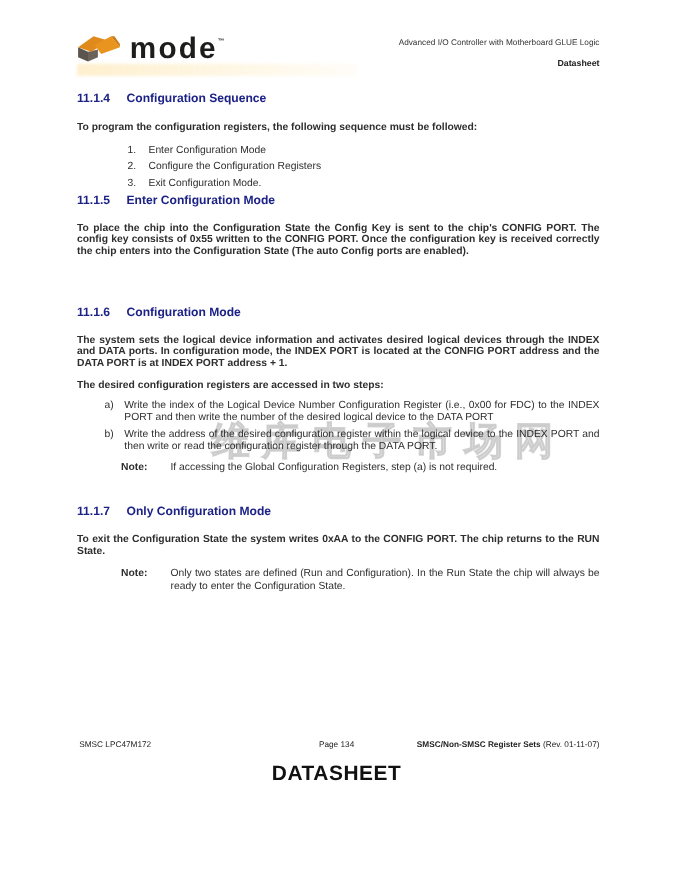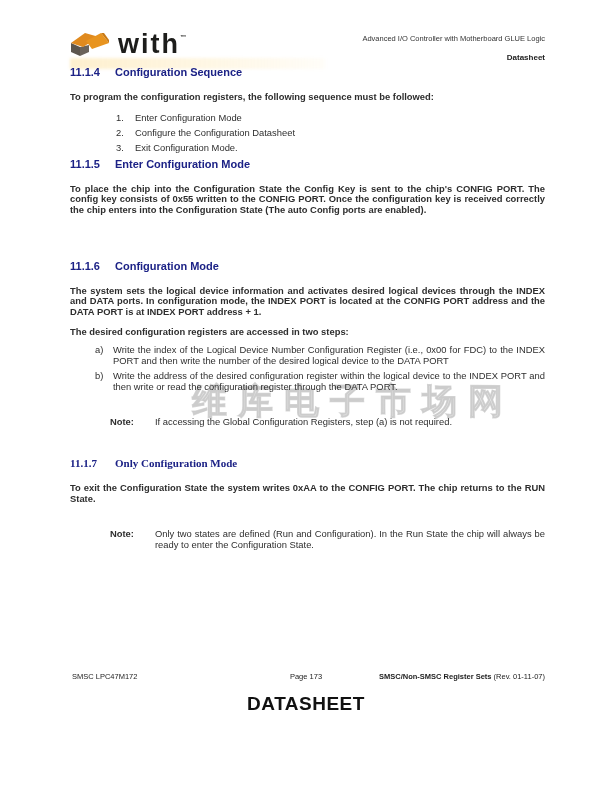--- a/index.html
+++ b/index.html
@@ -39,43 +39,43 @@
     position: absolute; left: 192px; top: 378px; z-index: 0;
     font-size: 35px; font-weight: bold; letter-spacing: 11px;
     color: rgba(185,185,185,0.33);
     -webkit-text-stroke: 1px rgba(170,170,170,0.45);
     white-space: nowrap;
     font-family: Liberation Sans, sans-serif;
   }
 
   
   .content {
-    position: absolute; left: 70px; top: 66px; width: 475px; z-index: 1;
+    position: absolute; left: 70px; top: 84px; width: 475px; z-index: 1;
     font-size: 9.4px; line-height: 10.6px;
   }
   .sec-heading {
     display: flex; color: #1c2286; font-weight: bold; font-size: 11px;
     line-height: 13px; margin-bottom: 13px;
   }
   .sec-heading .sec-num { width: 45px; flex: 0 0 45px; }
   .body-block { margin-left: 45px; text-align: justify; font-weight: bold; }
   .para { margin: 0 0 10px 0; }
   .num-list { margin-left: 46px; }
   .num-item { display: flex; margin-bottom: 4.5px; }
   .num-item .li-label { width: 19px; flex: 0 0 19px; }
   .alpha-list { margin-left: 25px; }
   .alpha-item { display: flex; margin-bottom: 5px; }
   .alpha-item .li-label { width: 18px; flex: 0 0 18px; }
   .alpha-item .li-text { text-align: justify; flex: 1; }
-  .note-row { display: flex; margin-top: 25px; padding-left: 40px; }
+  .note-row { display: flex; margin-top: 9px; padding-left: 40px; }
   .note-row .note-label { width: 45px; flex: 0 0 45px; font-weight: bold; }
   .note-row .note-text { flex: 1; text-align: justify; }
   .sec-gap-1 { }
   .sec-gap-2 { margin-top: 44px; }
-  .sec-gap-3 { margin-top: 29px; font-family: Liberation Serif, serif; }
+  .sec-gap-3 { margin-top: 29px; }
 
   
   .footer { position: absolute; left: 0; right: 0; top: 672px; z-index: 1; }
   .footer-row { position: relative; height: 12px; font-size: 7.5px; color: #222222; }
   .footer-left { position: absolute; left: 72px; top: 0; }
   .footer-center { position: absolute; left: 0; right: 0; top: 0; text-align: center; }
   .footer-right { position: absolute; right: 67px; top: 0; padding-left: 28px; }
   .footer-right .bold { font-weight: bold; }
   .doc-stamp {
     margin-top: 9px; text-align: center;
@@ -89,21 +89,21 @@
 
   <div class="header">
     <div class="logo">
       <svg class="logo-icon" viewBox="0 0 44 32" xmlns="http://www.w3.org/2000/svg">
         <polygon points="3,15 3,24 12,28 12,19" fill="#5c554d"></polygon>
         <polygon points="12,19 12,28 21,24 21,17" fill="#6b635a"></polygon>
         <polygon points="3,15 17,5 31,9 15,19" fill="#e08a1e"></polygon>
         <polygon points="18,13 33,5 41,15 24,21" fill="#e8941f"></polygon>
         <polygon points="33,5 41,15 41,12 36,5" fill="#c97a15"></polygon>
       </svg>
-      <div class="logo-text"><span>with</span><span class="logo-tm">™</span></div>
+      <div class="logo-text"><span>mode</span><span class="logo-tm">™</span></div>
     </div>
     <div class="header-right">
       <div class="header-product">Advanced I/O Controller with Motherboard GLUE Logic</div>
       <div class="header-doctype">Datasheet</div>
     </div>
   </div>
 
   <div class="faint-streak"></div>
   <div class="cjk-watermark">维库电子市场网</div>
 
@@ -114,21 +114,21 @@
       <span class="sec-title">Configuration Sequence</span>
     </div>
     <div class="body-block para">To program the configuration registers, the following sequence must be followed:</div>
     <div class="num-list">
       <div class="num-item">
         <span class="li-label">1.</span>
         <span class="li-text">Enter Configuration Mode</span>
       </div>
       <div class="num-item">
         <span class="li-label">2.</span>
-        <span class="li-text">Configure the Configuration Datasheet</span>
+        <span class="li-text">Configure the Configuration Registers</span>
       </div>
       <div class="num-item">
         <span class="li-label">3.</span>
         <span class="li-text">Exit Configuration Mode.</span>
       </div>
     </div>
 
     <div class="sec-heading sec-gap-1">
       <span class="sec-num">11.1.5</span>
       <span class="sec-title">Enter Configuration Mode</span>
@@ -164,19 +164,19 @@
     <div class="note-row">
       <span class="note-label">Note:</span>
       <span class="note-text">Only two states are defined (Run and Configuration).  In the Run State the chip will always be ready to enter the Configuration State.</span>
     </div>
 
   </div>
 
   <div class="footer">
     <div class="footer-row">
       <span class="footer-left">SMSC LPC47M172</span>
-      <span class="footer-center">Page 173</span>
+      <span class="footer-center">Page 134</span>
       <span class="footer-right"><span class="bold">SMSC/Non-SMSC Register Sets</span><span> (Rev. 01-11-07)</span></span>
     </div>
     <div class="doc-stamp">DATASHEET</div>
   </div>
 
 </div>
 
 </body></html>

